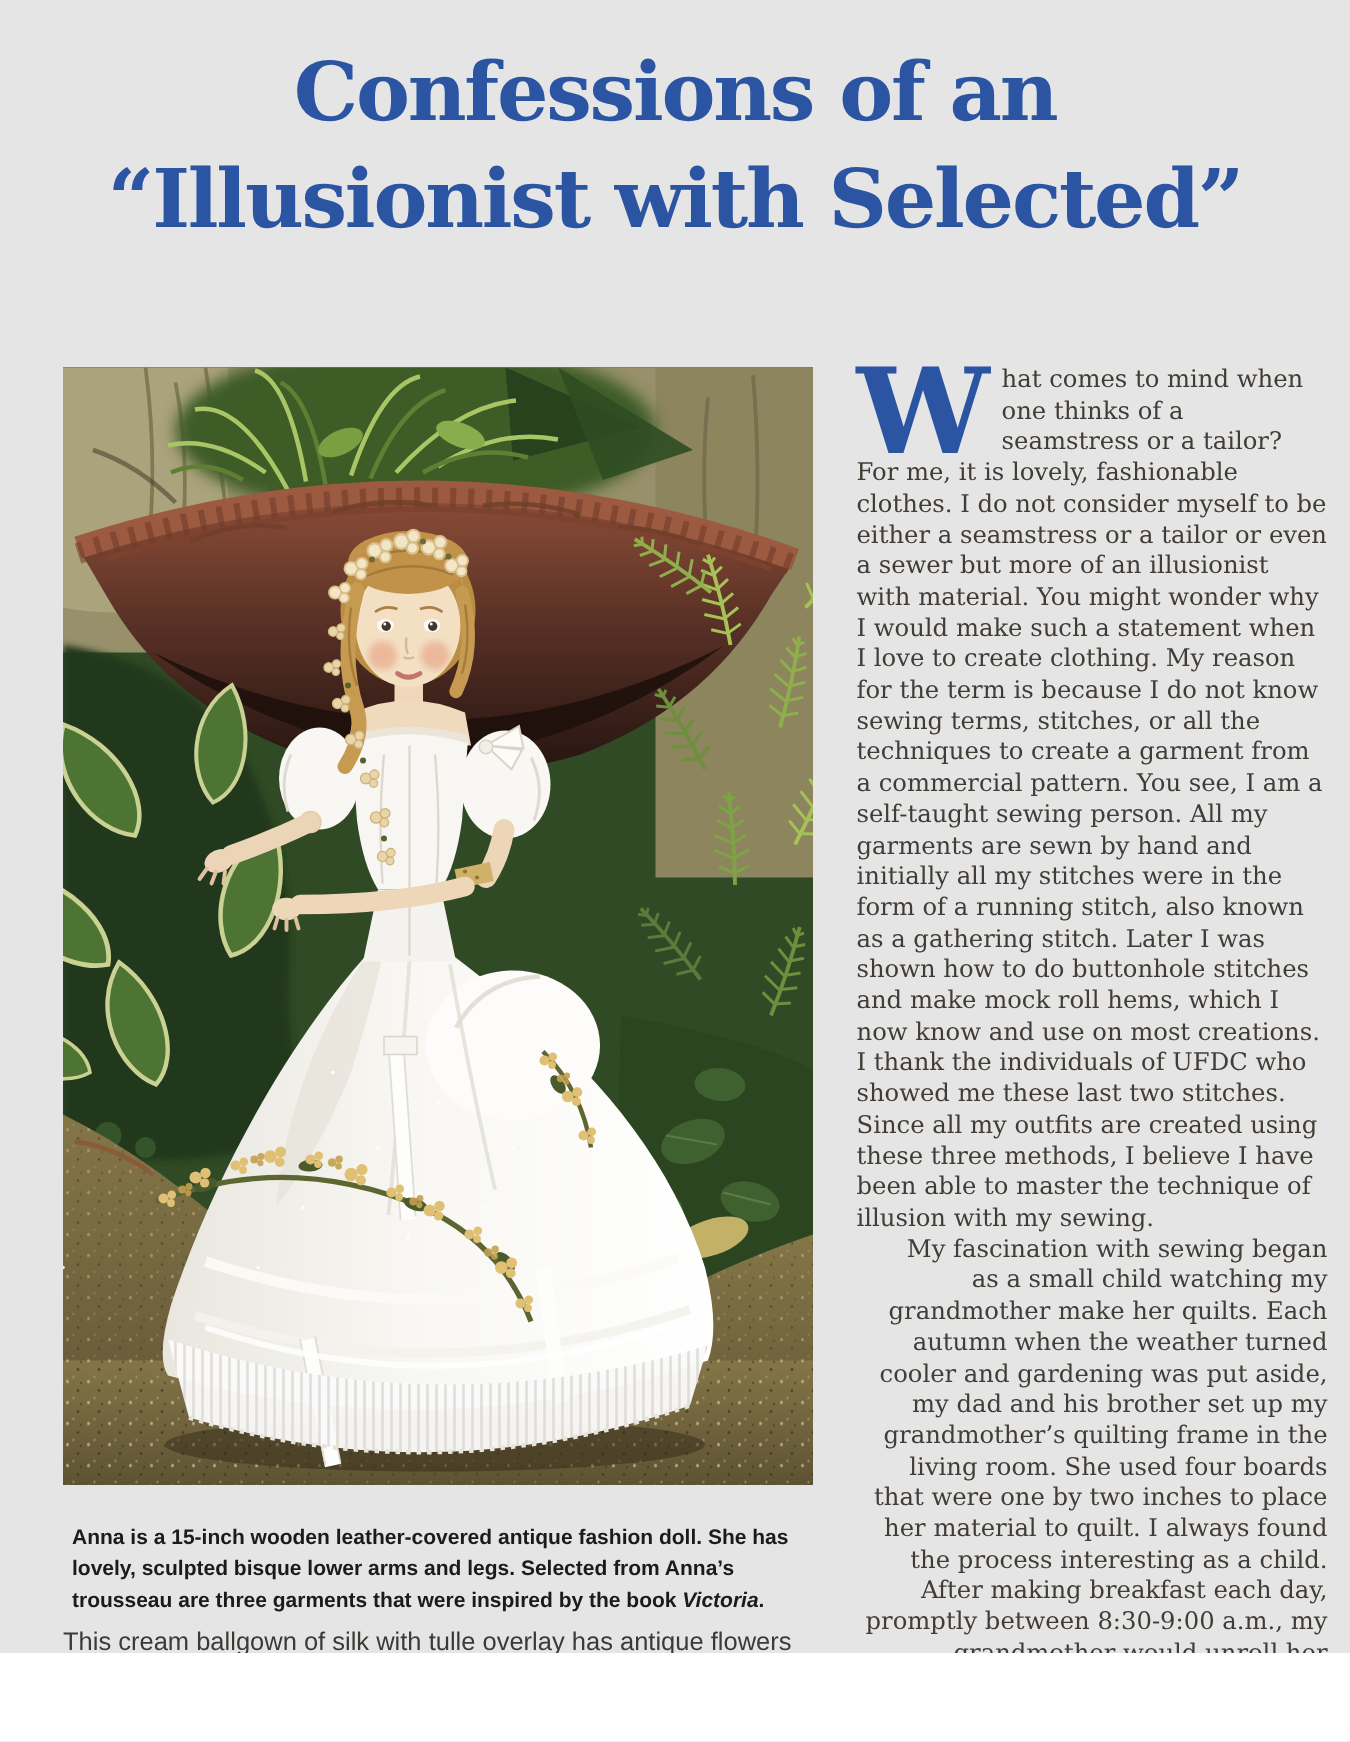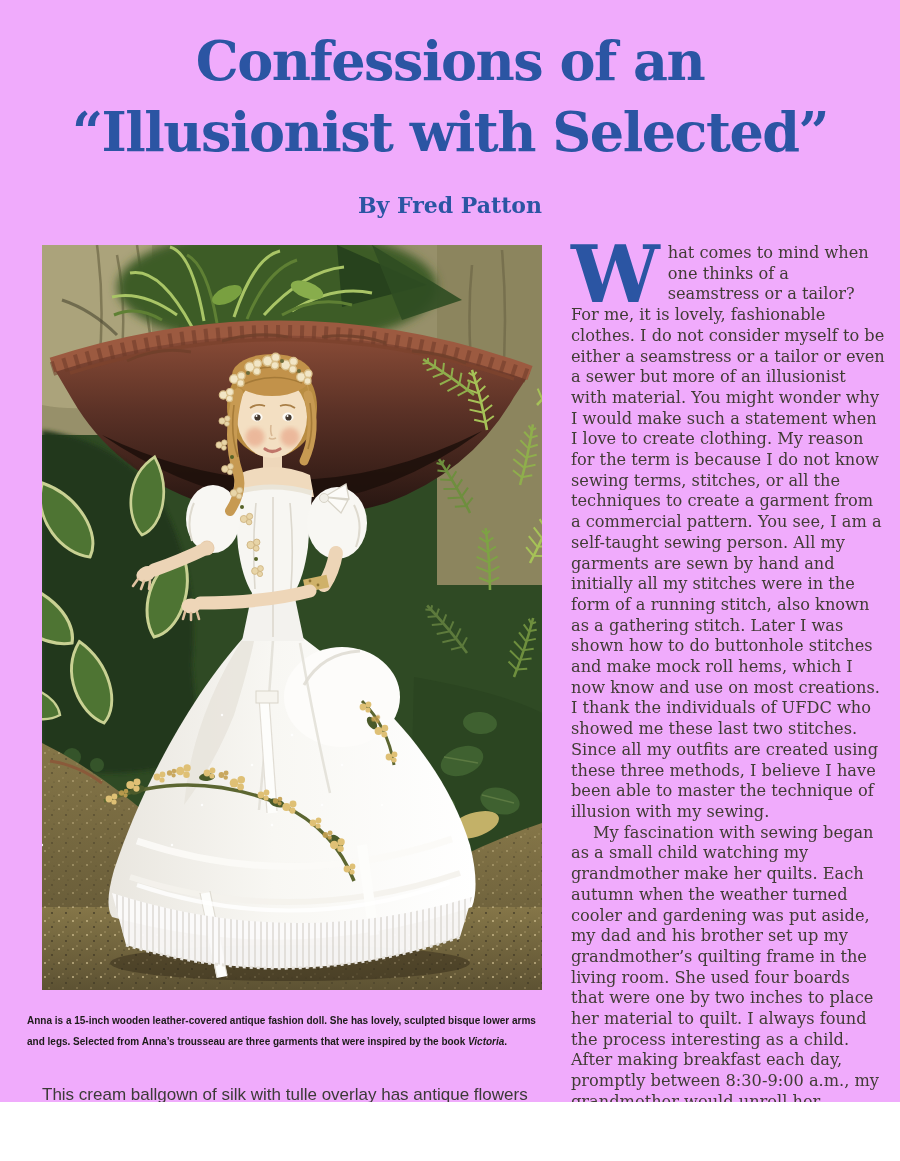--- a/index.html
+++ b/index.html
@@ -1,19 +1,19 @@
 <!DOCTYPE html>
 <html><head>
 <meta charset="utf-8">
 <style>
   html,body{margin:0;padding:0;}
   .page{
     position:relative;
     width:900px;height:1102px;
-    background:#f0abfc;
+    background:#e5e5e5;
     overflow:hidden;
     font-family:"Liberation Sans",sans-serif;
     text-decoration:underline;
   }
   
   .title{
     position:absolute;top:26px;left:0;right:0;
     text-align:center;
     font-family:"DejaVu Serif",serif;
     font-weight:bold;
@@ -31,38 +31,38 @@
   }
   
   .photo{
     position:absolute;left:42px;top:245px;
     width:500px;height:745px;
     background:#33511f;
   }
   .photo svg{display:block;width:100%;height:100%;}
   
   .cap-bold{
-    position:absolute;left:27px;top:1000px;width:510px;
-    font-size:10px;line-height:21px;font-weight:bold;color:#1d1b19;
+    position:absolute;left:48px;top:1000px;width:510px;
+    font-size:14px;line-height:21px;font-weight:bold;color:#1d1b19;
   }
   .cap-bold .ital{font-style:italic;}
   .cap-light{
     position:absolute;left:42px;top:1068px;width:510px;
     font-size:17px;line-height:20px;color:#3c3a37;
   }
   
   .article{
     position:absolute;left:571px;top:243px;width:314px;
     font-family:"DejaVu Serif",serif;
     font-size:16.2px;line-height:20.7px;
     color:#413c35;
     text-align:left;
   }
   .article p{margin:0;}
-  .article p.indent{text-indent:22px;}
+  .article p.indent{text-indent:22px;text-align:right;}
   .dropcap{
     float:left;
     font-family:"DejaVu Serif",serif;
     font-weight:bold;
     color:#2b55a3;
     font-size:79px;line-height:61px;
     padding:1px 8px 0 0;
   }
   
   .footer{
@@ -75,21 +75,20 @@
 </head>
 <body>
 
 <div class="page">
 
   <div class="title">
     <div>Confessions of an</div>
     <div>“Illusionist with Selected”</div>
   </div>
 
-  <div class="byline">By Fred Patton</div>
 
   <figure class="photo" style="margin:0">
 
     <svg viewBox="0 0 500 745" preserveAspectRatio="none">
       <defs>
         <linearGradient id="bowlG" x1="0" y1="0" x2="0" y2="1">
           <stop offset="0" stop-color="#8e4e38"></stop>
             <stop offset=".45" stop-color="#5a3126"></stop>
             <stop offset="1" stop-color="#241410"></stop>
         </linearGradient>

